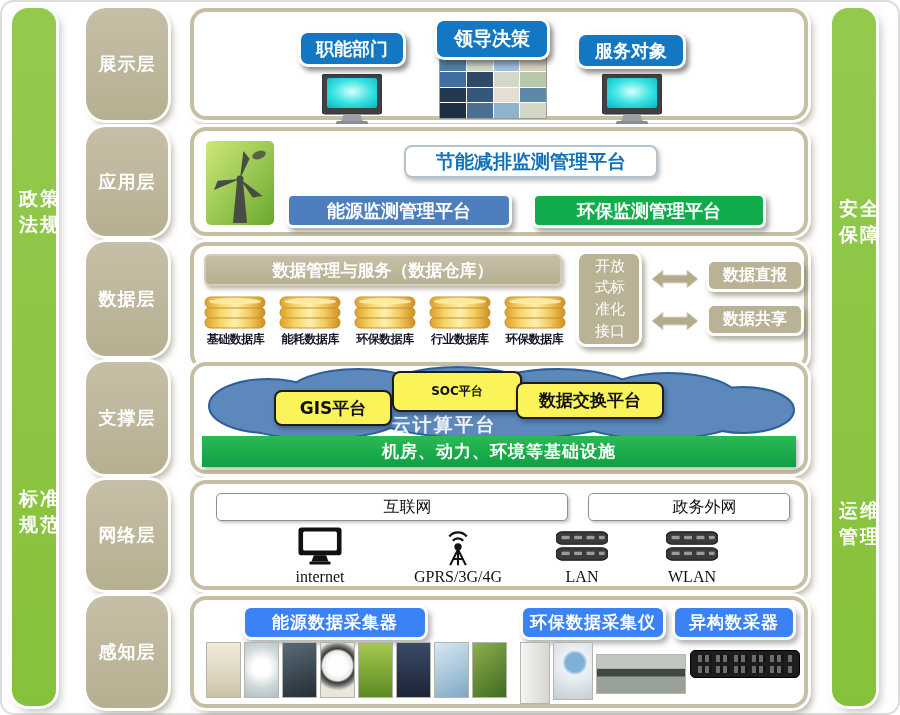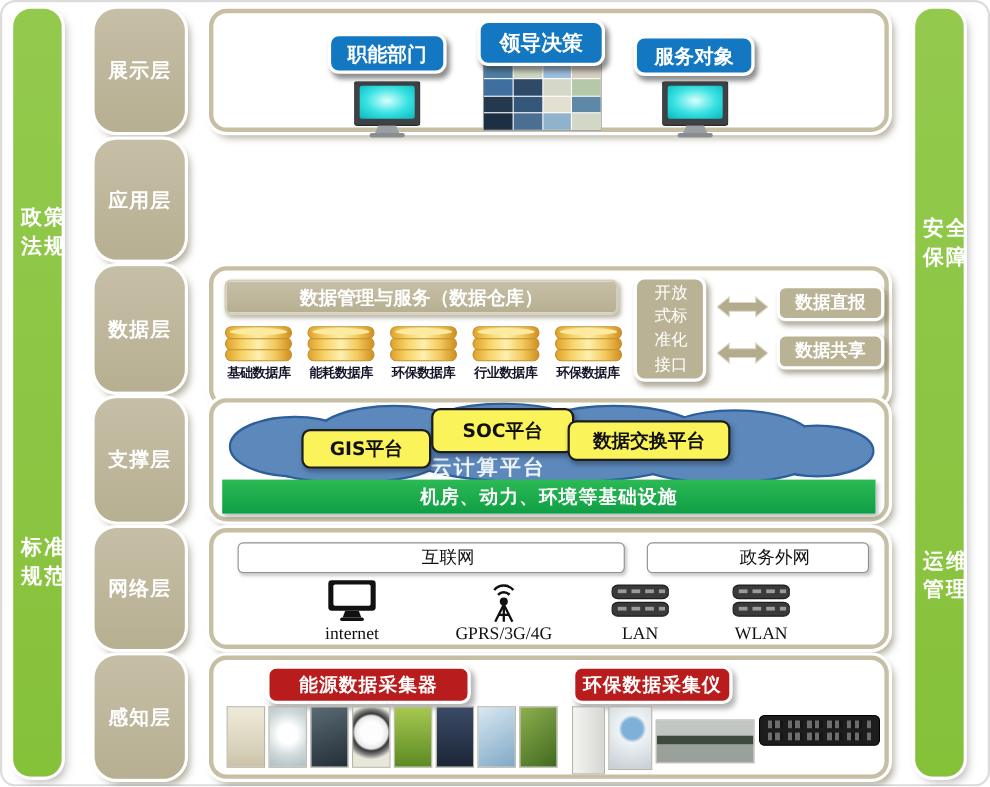--- a/index.html
+++ b/index.html
@@ -108,21 +108,21 @@
   .e1 { top:13px; } .e2 { top:57px; }
 
   
   .cloud-wrap { position:absolute; left:4px; top:0; width:602px; height:76px; }
   .cloud-label { position:absolute; left:100px; top:46px; width:300px; text-align:center;
                  color:#eef3f8; font-size:19px; font-weight:bold; letter-spacing:2px; z-index:2; }
   .ybox { position:absolute; background:#faf35a; border:2px solid #1c1c1c; border-radius:8px;
           color:#111; font-weight:bold; box-shadow: 2px 3px 4px rgba(40,60,90,.5);
           display:flex; align-items:center; justify-content:center; z-index:3; }
   .y-gis { left:80px;  top:24px; width:118px; height:36px; font-size:17px; }
-  .y-soc { left:198px; top:5px;  width:130px; height:41px; font-size:17px; }
+  .y-soc { left:198px; top:5px;  width:130px; height:41px; font-size:12px; }
   .y-exc { left:322px; top:16px; width:148px; height:37px; font-size:17px; }
   .infra-bar { position:absolute; left:8px; top:70px; width:594px; height:31px;
                background: linear-gradient(180deg,#2cba55,#0f9e44);
                color:#fff; font-size:17px; font-weight:bold; letter-spacing:1px;
                display:flex; align-items:center; justify-content:center; z-index:2;
                box-shadow: 2px 3px 4px rgba(90,90,90,.4); }
 
   
   .net-header { position:absolute; top:9px; height:28px; background:#fff;
                 border:1px solid #8f8f8f; border-radius:5px; color:#111; font-size:16px;
@@ -130,21 +130,21 @@
                 display:flex; align-items:center; justify-content:center;padding-left:31px; }
   .nh1 { left:22px;  width:352px; }
   .nh2 { left:394px; width:202px; }
   .net-node { position:absolute; top:42px; width:92px; display:flex; flex-direction:column;
               align-items:center; }
   .nn1 { left:80px; } .nn2 { left:218px; } .nn3 { left:342px; } .nn4 { left:452px; }
   .net-node svg { height:40px; }
   .net-label { font-family:"Liberation Serif", serif; font-size:16px; color:#111; margin-top:2px; }
 
   
-  .collector-btn { position:absolute; top:5px; height:35px; background:#b91c1c; color:#fff;
+  .collector-btn { position:absolute; top:5px; height:35px; background:#3b82f6; color:#fff;
                    font-size:17px; font-weight:bold; border:3px solid #fff; border-radius:9px;
                    box-shadow: 3px 4px 5px rgba(110,110,110,.5); letter-spacing:1px;
                    display:flex; align-items:center; justify-content:center; }
   .c1 { left:48px;  width:186px; }
   .c2 { left:326px; width:146px; }
   .c3 { left:478px; width:124px; }
   .photo-strip { position:absolute; top:42px; display:flex; gap:3px; align-items:flex-start; }
   .ps-energy { left:12px; }
   .ps-env    { left:326px; }
   .tile { border:1px solid #b5b5ab; }
@@ -259,20 +259,42 @@
         <div></div>
         <div></div>
         <div></div>
         <div></div>
     </div>
     <svg class="crt m2" viewBox="0 0 60 52">
         <use href="#crt"></use>
       </svg>
   </div>
 
+  <div class="row row2 emboss">
+    <svg class="windmill" viewBox="0 0 68 84">
+      <rect x="0" y="0" width="68" height="84" rx="5" fill="url(#grn)"></rect>
+      <path d="M31,40 L37,40 L41,82 L27,82 Z" fill="#474c44"></path>
+      <g fill="#474c44">
+        <g transform="rotate(15 34 38)">
+            <path d="M34,38 L30,10 L38,16 Z"></path>
+          </g>
+        <g transform="rotate(135 34 38)">
+            <path d="M34,38 L30,10 L38,16 Z"></path>
+          </g>
+        <g transform="rotate(255 34 38)">
+            <path d="M34,38 L30,10 L38,16 Z"></path>
+          </g>
+        <circle cx="34" cy="38" r="3.5"></circle>
+      </g>
+      <ellipse cx="53" cy="14" rx="7" ry="4" fill="#5a6147" transform="rotate(-20 53 14)"></ellipse>
+    </svg>
+    <div class="app-title">节能减排监测管理平台</div>
+    <div class="platform p-energy">能源监测管理平台</div>
+    <div class="platform p-env">环保监测管理平台</div>
+  </div>
 
   <div class="row row3 emboss">
     <div class="dm-header tanfill">数据管理与服务（数据仓库）</div>
     <div class="db-group">
       <div class="db-item">
         <svg width="62" height="33" viewBox="0 0 62 33">
             <use href="#cyl"></use>
           </svg>
         <div class="db-label">基础数据库</div>
       </div>
@@ -377,20 +399,21 @@
       <svg viewBox="0 0 46 25" width="52">
           <use href="#srv"></use>
         </svg>
       <div class="net-label">WLAN</div>
     </div>
   </div>
 
   <div class="row row6 emboss">
     <div class="collector-btn c1">能源数据采集器</div>
     <div class="collector-btn c2">环保数据采集仪</div>
+    <div class="collector-btn c3">异构数采器</div>
     <div class="photo-strip ps-energy">
       <div class="tile"></div>
       <div class="tile"></div>
       <div class="tile"></div>
       <div class="tile"></div>
       <div class="tile"></div>
       <div class="tile"></div>
       <div class="tile"></div>
       <div class="tile"></div>
     </div>

